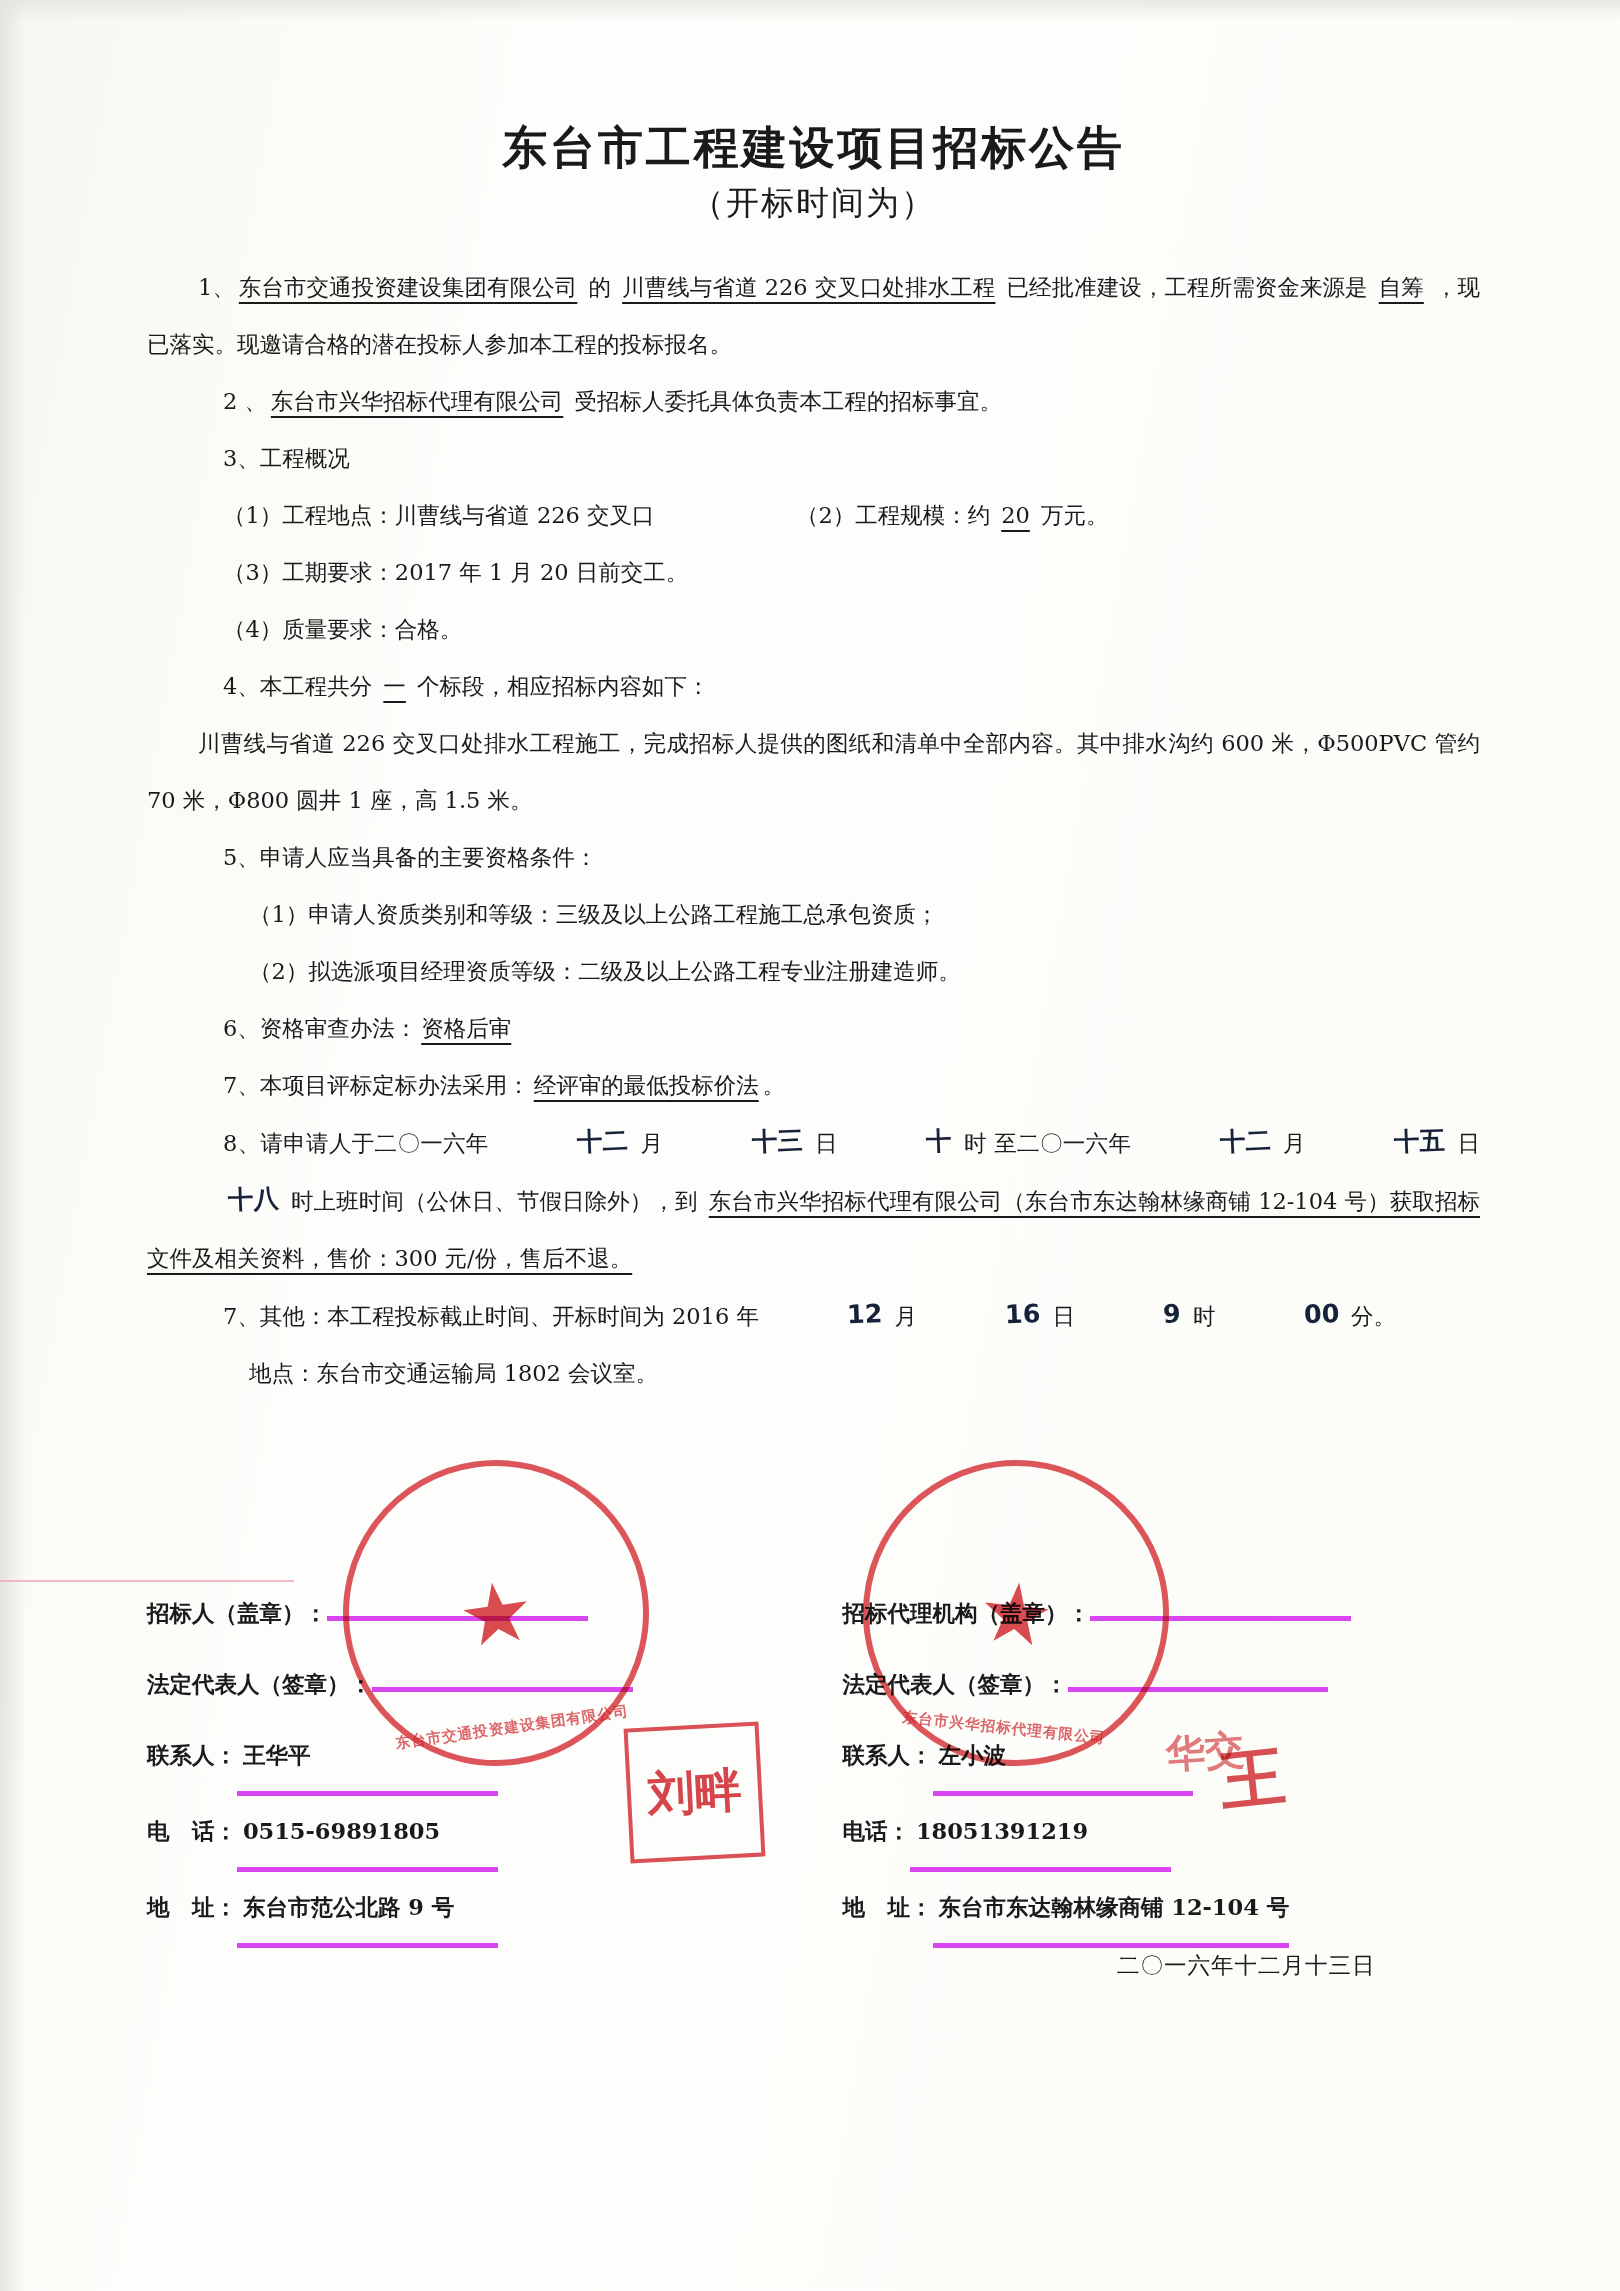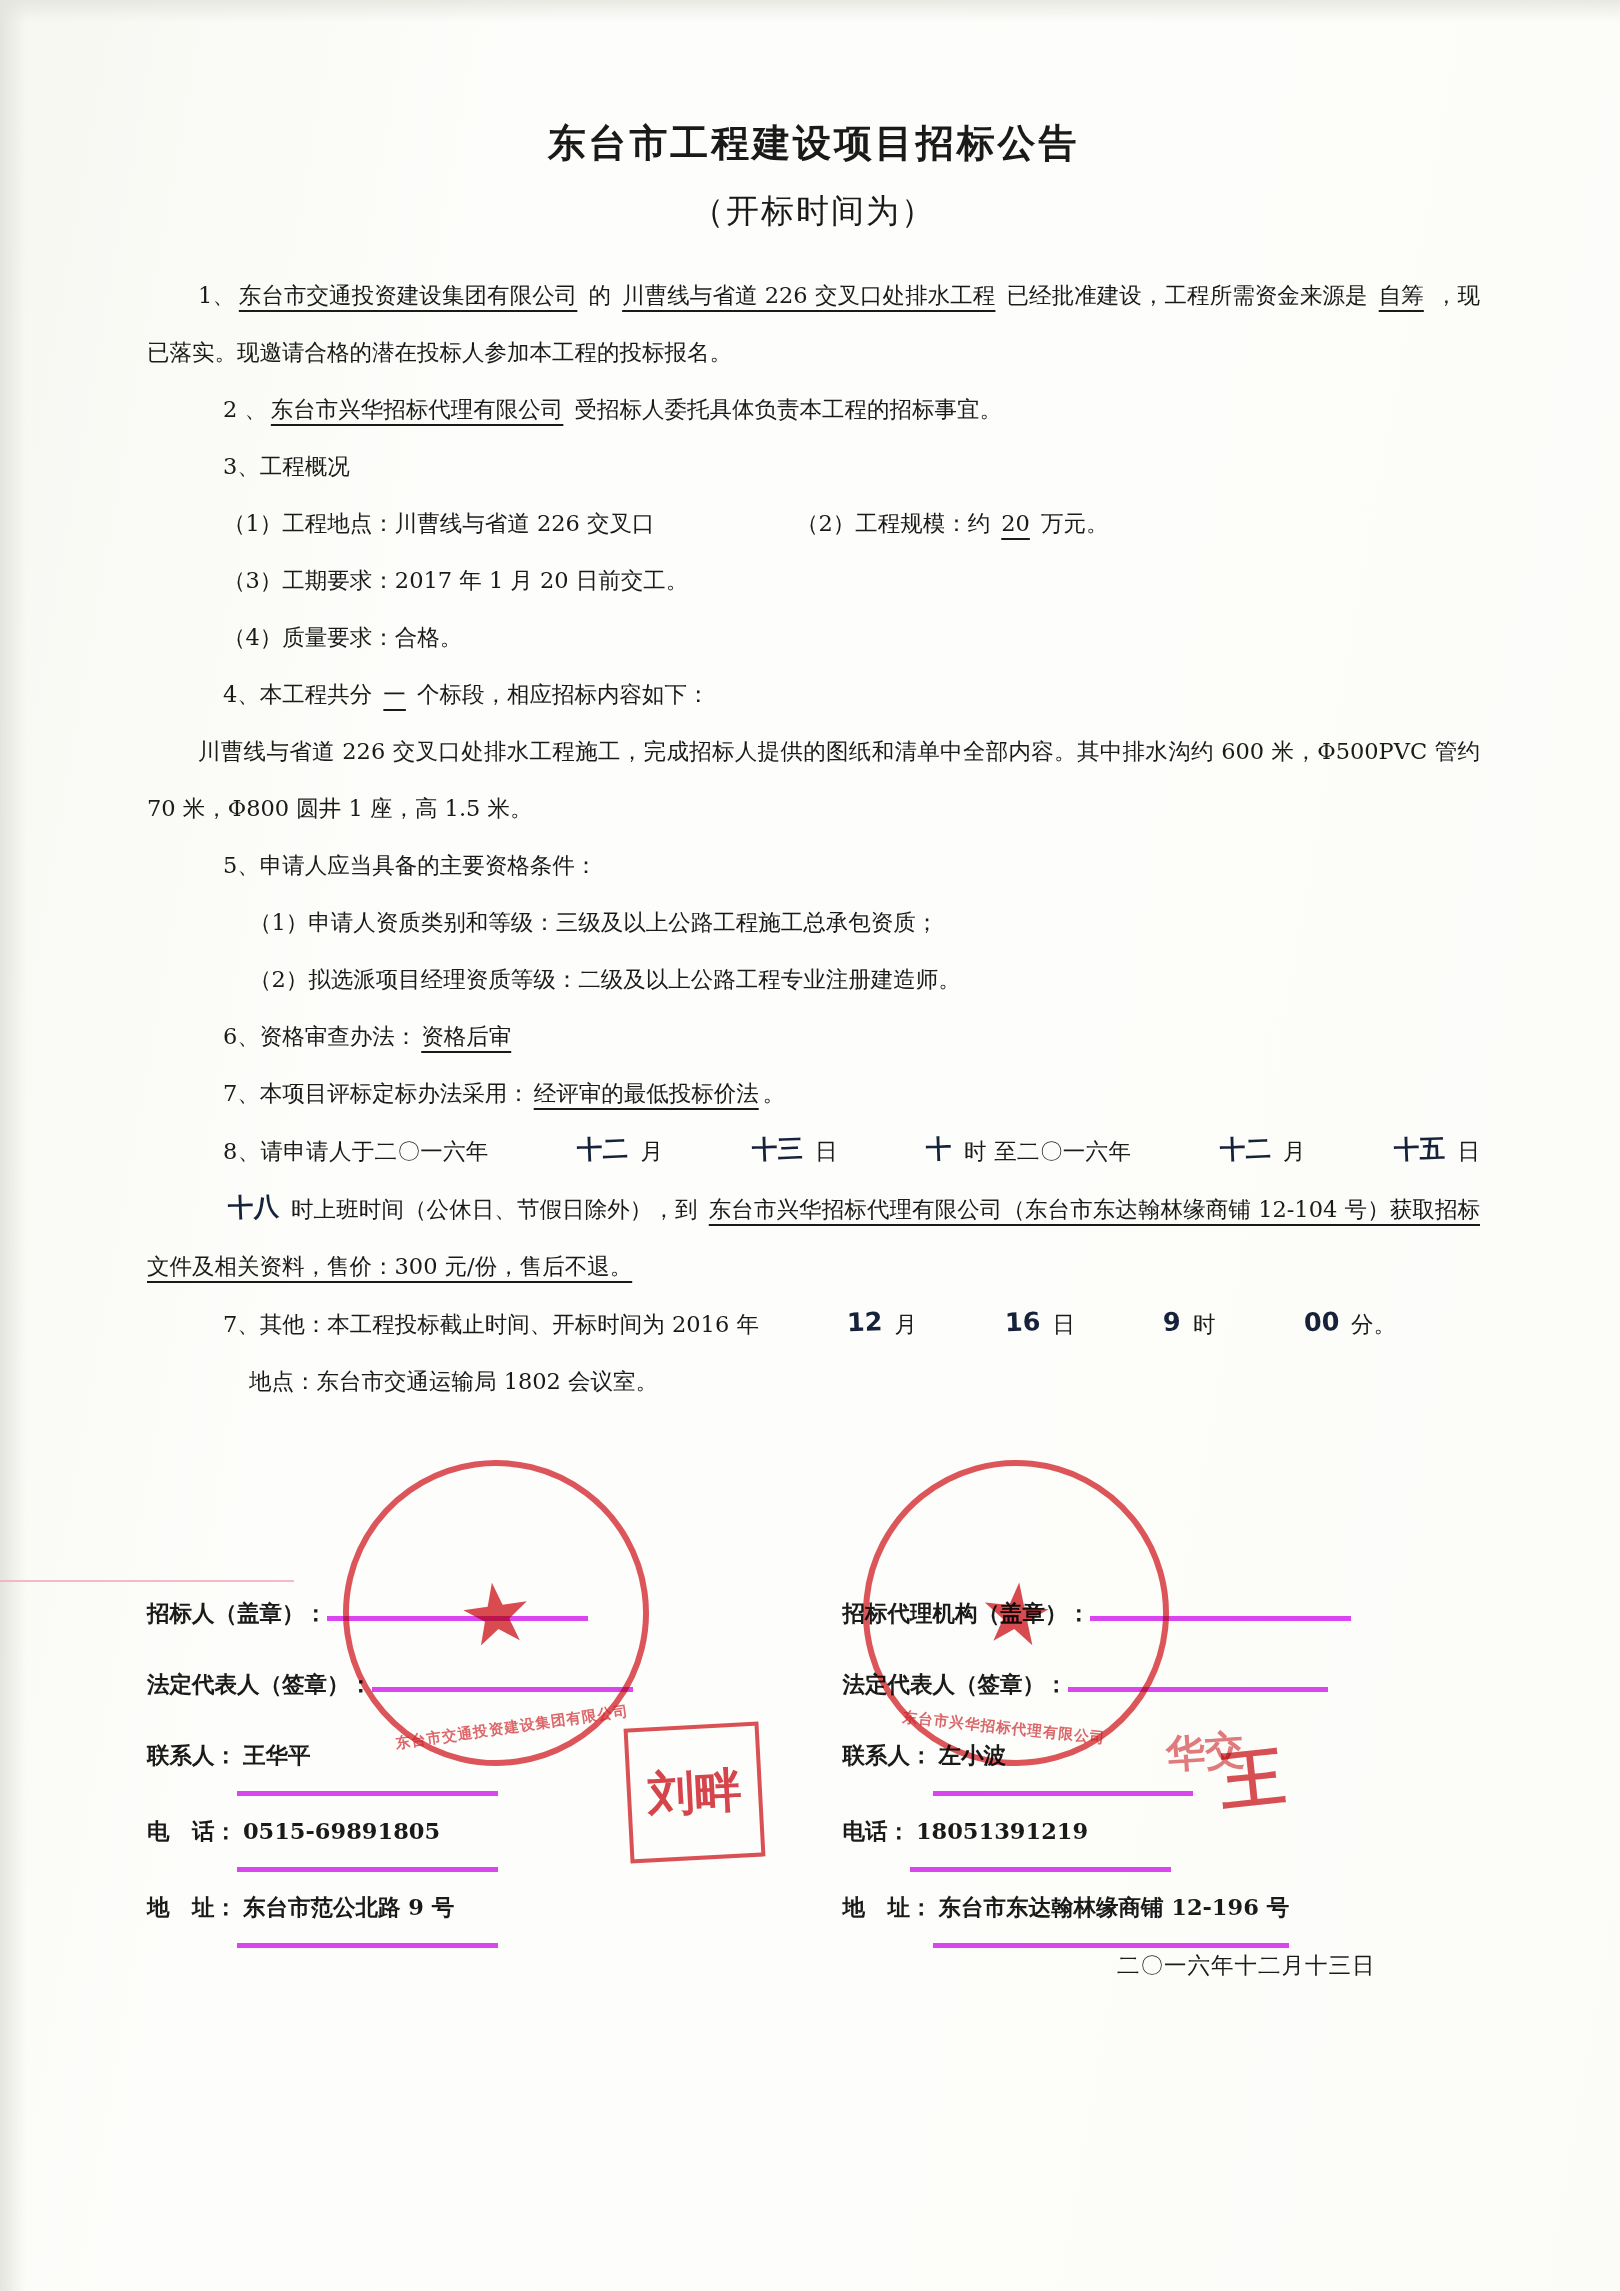--- a/index.html
+++ b/index.html
@@ -51,24 +51,24 @@
 
   .content {
     position: absolute;
     left: 147px;
     top: 118px;
     width: 1333px;
   }
 
   .doc-title {
     text-align: center;
-    font-size: 38px;
+    font-size: 45px;
     font-weight: bold;
     letter-spacing: 2.9px;
-    margin: 0 0 20px 0;
+    margin: 0 0 3px 0;
     font-family: "DejaVu Serif", "Liberation Serif", serif;
   }
   .doc-subtitle {
     text-align: center;
     font-size: 33px;
     margin: 0 0 33px 0;
     letter-spacing: 2px;
   }
 
   p.para {
@@ -275,21 +275,21 @@
         <div class="sig-row">
           <span class="sig-label">法定代表人（签章）：</span><span class="sig-fill"></span>
         </div>
         <div class="sig-row">
           <span class="sig-label">联系人：</span><span class="sig-fill">左小波</span>
         </div>
         <div class="sig-row">
           <span class="sig-label">电话：</span><span class="sig-fill">18051391219</span>
         </div>
         <div class="sig-row">
-          <span class="sig-label">地　址：</span><span class="sig-fill wide">东台市东达翰林缘商铺 12-196 号</span>
+          <span class="sig-label">地　址：</span><span class="sig-fill wide">东台市东达翰林缘商铺 12-104 号</span>
         </div>
       </div>
     </div>
   </div>
 
   <div class="date-line">二〇一六年十二月十三日</div>
 
   <div class="seal" style="left:343px; top:1460px; width:294px; height:294px; transform: rotate(-8deg);">
     <div class="star">★</div>
     <div class="seal-bottom" style="font-size:14.7px; letter-spacing:1px; opacity:.85;">东台市交通投资建设集团有限公司</div>

